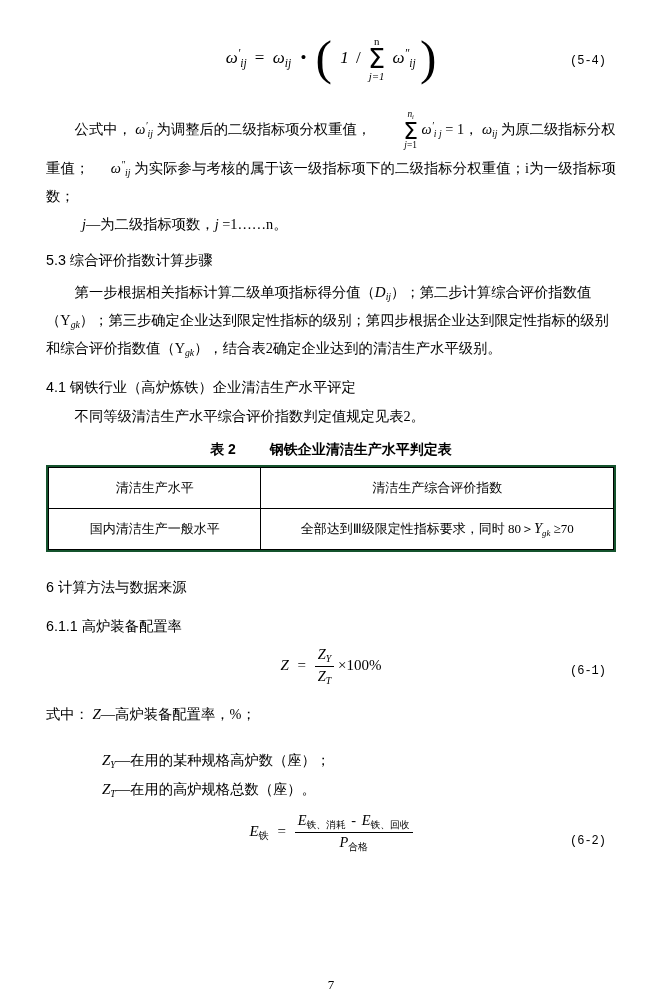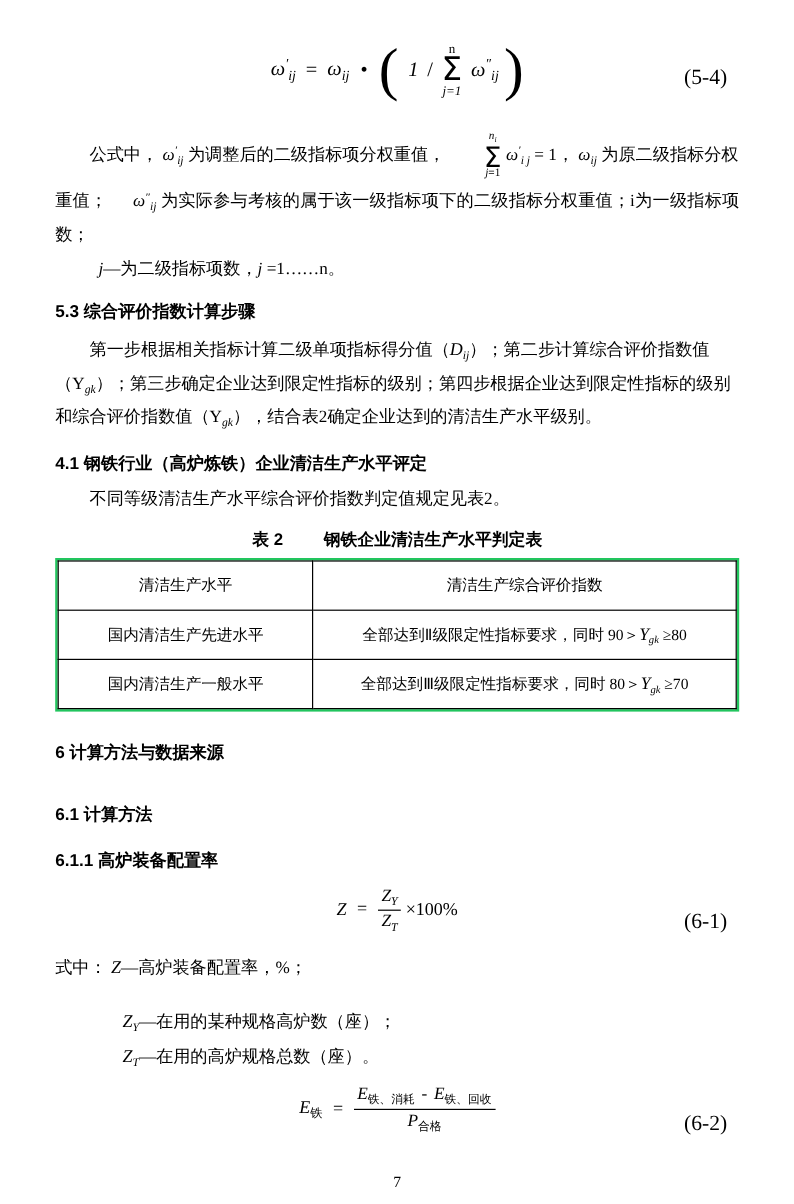--- a/index.html
+++ b/index.html
@@ -18,36 +18,36 @@
   .page {
     width: 662px;
     height: 1003px;
     box-sizing: border-box;
     padding: 20px 46px 0 46px;
     position: relative;
   }
   .eq-num {
     position: absolute;
     right: 10px;
-    font-size: 18px;
-    font-family: Liberation Serif, serif;
+    font-size: 12px;
+    font-family: Liberation Mono, monospace;
   }
   .para {
     font-size: 14.3px;
     line-height: 1.95;
     text-align: justify;
     font-family: "Liberation Serif", serif;
     margin: 0;
   }
   .indent {
     text-indent: 2em;
   }
   .heading {
     font-size: 14.3px;
-    font-weight: bold;
+    font-weight: normal;
     font-family: "Liberation Sans", sans-serif;
     margin: 0;
     line-height: 1.9;
   }
   i, .it {
     font-style: italic;
     font-family: "Liberation Serif", serif;
   }
   .sub {
     font-size: 0.68em;
@@ -113,21 +113,21 @@
   table.lvl td {
     border: 1px solid #000;
     text-align: center;
     font-size: 13px;
     padding: 11px 4px;
     font-family: "Liberation Serif", serif;
   }
   table.lvl td.c1 { width: 36%; }
   .tbl-wrap {
     margin: 6px 0 0 0;
-    border: 2px solid #22c55e;
+    border: 2px solid #14532d;
   }
   .tbl-title {
     text-align: center;
     font-size: 14px;
     font-weight: bold;
     font-family: "Liberation Sans", sans-serif;
     margin: 4px 0 4px 0;
   }
   .tbl-title .gap { display: inline-block; width: 34px; }
   .footer-num {
@@ -220,37 +220,30 @@
   </div>
 
   <div class="tbl-wrap">
     <table class="lvl">
       <tbody>
         <tr>
           <td class="c1">清洁生产水平</td>
           <td>清洁生产综合评价指数</td>
         </tr>
         <tr>
-          <td class="c1">国内清洁生产先进水平</td>
-          <td>
-            <span>全部达到Ⅱ级限定性指标要求，同时 90＞</span><span class="it" style="font-size:1.12em;">Y</span><span class="sub it">gk</span><span> ≥80</span>
-          </td>
-        </tr>
-        <tr>
           <td class="c1">国内清洁生产一般水平</td>
           <td>
             <span>全部达到Ⅲ级限定性指标要求，同时 80＞</span><span class="it" style="font-size:1.12em;">Y</span><span class="sub it">gk</span><span> ≥70</span>
           </td>
         </tr>
       </tbody>
     </table>
   </div>
 
   <div class="heading" style="margin-top:22px;">6  计算方法与数据来源</div>
-  <div class="heading" style="margin-top:24px;">6.1  计算方法</div>
   <div class="heading" style="margin-top:12px;">6.1.1  高炉装备配置率</div>
 
   <div class="eqline" style="height:52px; margin-top:6px;">
     <div class="eq-center" style="font-size:15px;">
       <span class="it">Z</span>
       <span style="padding:0 5px;">=</span>
       <span class="frac">
         <span class="num"><i>Z</i><span class="sub it">Y</span></span>
         <span class="den"><i>Z</i><span class="sub it">T</span></span>
       </span>

